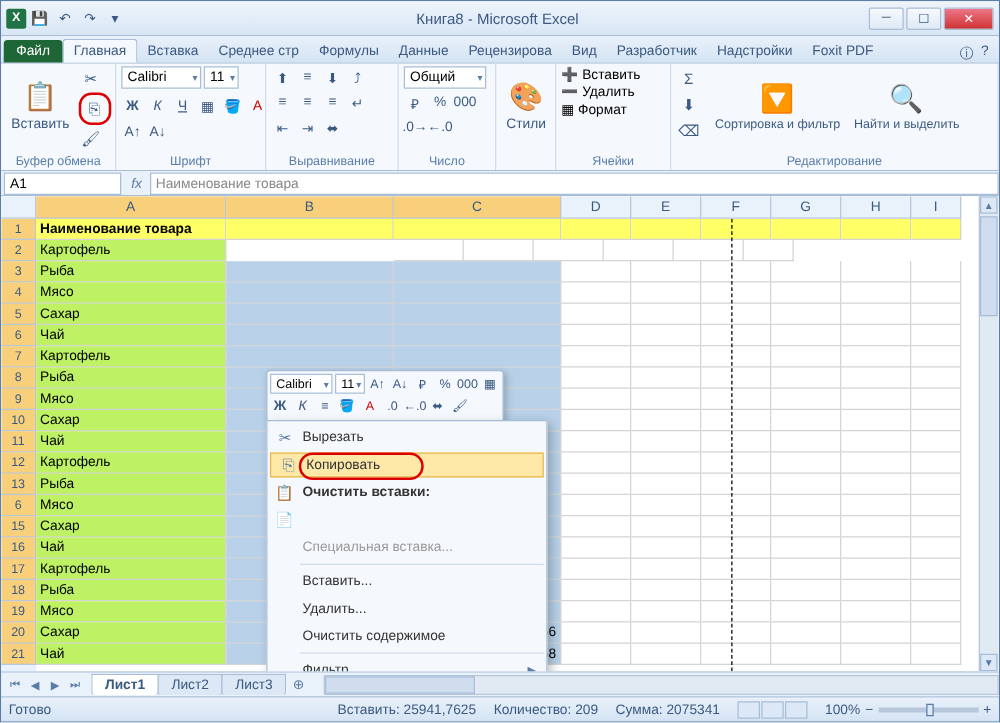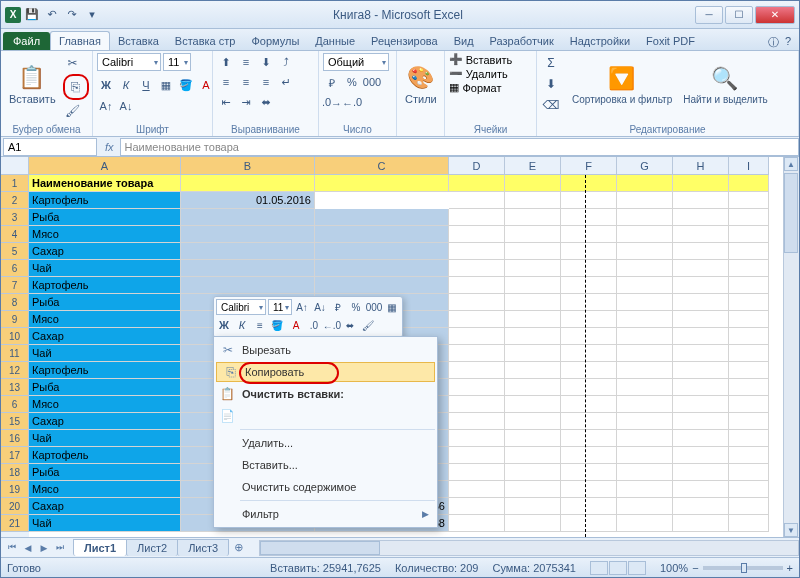--- a/index.html
+++ b/index.html
@@ -41,21 +41,21 @@
 .colhdrs{height:18px;background:#e9f1fa;display:flex}
 .corner{width:28px;height:18px;background:#e9f1fa;border-right:1px solid #b8c8dc;border-bottom:1px solid #b8c8dc}
 .ch{border-right:1px solid #b8c8dc;border-bottom:1px solid #b8c8dc;display:flex;align-items:center;justify-content:center;color:#3b5a82;font-size:11px}
 .ch.sel{background:#f8cf7a}
 .rh{height:17px;border-right:1px solid #b8c8dc;border-bottom:1px solid #b8c8dc;display:flex;align-items:center;justify-content:center;color:#3b5a82;font-size:10px}
 .rh.sel{background:#f8cf7a}
 .cells{position:relative}
 .row{display:flex;height:17px}
 .cell{border-right:1px solid #d4d4d4;border-bottom:1px solid #d4d4d4;padding:0 3px;font-size:11px;display:flex;align-items:center;overflow:hidden;white-space:nowrap}
 .cell.hdr{background:#ffff66;font-weight:bold}
-.cell.colA{background:#0ea5e9;color:#000}
+.cell.colA{background:#bef264;color:#000}
 .cell.sel{background:#b8d0e8}
 .cell.r{justify-content:flex-end}
 .dashline{position:absolute;top:0;left:556px;width:0;height:100%;border-right:1px dashed #000}
 
 .minitb{position:absolute;left:212px;top:139px;background:#f5f9fd;border:1px solid #a8bed8;border-radius:3px;padding:2px;box-shadow:2px 2px 6px rgba(0,0,0,.2);z-index:10}
 .minitb-row{display:flex;gap:2px;align-items:center;margin-bottom:2px}
 .minitb .combo{height:16px;font-size:10px}
 .minitb .ibtn{width:16px;height:16px;font-size:10px}
 
 .ctx{position:absolute;left:212px;top:179px;width:225px;background:#f5f9fd;border:1px solid #a8bed8;box-shadow:3px 3px 8px rgba(0,0,0,.25);z-index:11;padding:2px 0}
@@ -104,21 +104,21 @@
       <div class="winbtn">─</div>
       <div class="winbtn">☐</div>
       <div class="winbtn close">✕</div>
     </div>
   </div>
 
   <div class="tabs">
     <div class="tab file">Файл</div>
     <div class="tab active">Главная</div>
     <div class="tab">Вставка</div>
-    <div class="tab">Вставка стр</div>
+    <div class="tab">Среднее стр</div>
     <div class="tab">Формулы</div>
     <div class="tab">Данные</div>
     <div class="tab">Рецензирова</div>
     <div class="tab">Вид</div>
     <div class="tab">Разработчик</div>
     <div class="tab">Надстройки</div>
     <div class="tab">Foxit PDF</div>
     <div class="help-icons">
       <span>ⓘ</span>
       <span>?</span>
@@ -305,21 +305,20 @@
               <div class="cell hdr r" style="width: 134px;"></div>
               <div class="cell hdr" style="width: 56px;"></div>
               <div class="cell hdr" style="width: 56px;"></div>
               <div class="cell hdr" style="width: 56px;"></div>
               <div class="cell hdr" style="width: 56px;"></div>
               <div class="cell hdr" style="width: 56px;"></div>
               <div class="cell hdr" style="width: 40px;"></div>
             </div>
             <div class="row">
               <div class="cell colA" style="width: 152px;">Картофель</div>
-              <div class="cell sel r" style="width: 134px;">01.05.2016</div>
               <div class="cell sel r" style="width: 134px; margin-top: 36px;">10526</div>
               <div class="cell" style="width: 56px;"></div>
               <div class="cell" style="width: 56px;"></div>
               <div class="cell" style="width: 56px;"></div>
               <div class="cell" style="width: 56px;"></div>
               <div class="cell" style="width: 56px;"></div>
               <div class="cell" style="width: 40px;"></div>
             </div>
             <div class="row">
               <div class="cell colA" style="width: 152px;">Рыба</div>
@@ -577,26 +576,29 @@
           <span>Копировать</span>
           <div class="ctx-ring"></div>
         </div>
       <div class="ctx-item">
           <span class="ci-ico">📋</span>
           <b><span>Очистить вставки:</span></b>
         </div>
       <div class="ctx-item">
           <span class="ci-ico">📄</span>
         </div>
+      <div class="ctx-item dis">
+          <span>Специальная вставка...</span>
+        </div>
       <div class="ctx-sep"></div>
       <div class="ctx-item">
+          <span>Вставить...</span>
+        </div>
+      <div class="ctx-item">
           <span>Удалить...</span>
-        </div>
-      <div class="ctx-item">
-          <span>Вставить...</span>
         </div>
       <div class="ctx-item">
           <span>Очистить содержимое</span>
         </div>
       <div class="ctx-sep"></div>
       <div class="ctx-item">
           <span>Фильтр</span>
           <span class="arr">▶</span>
         </div>
 

